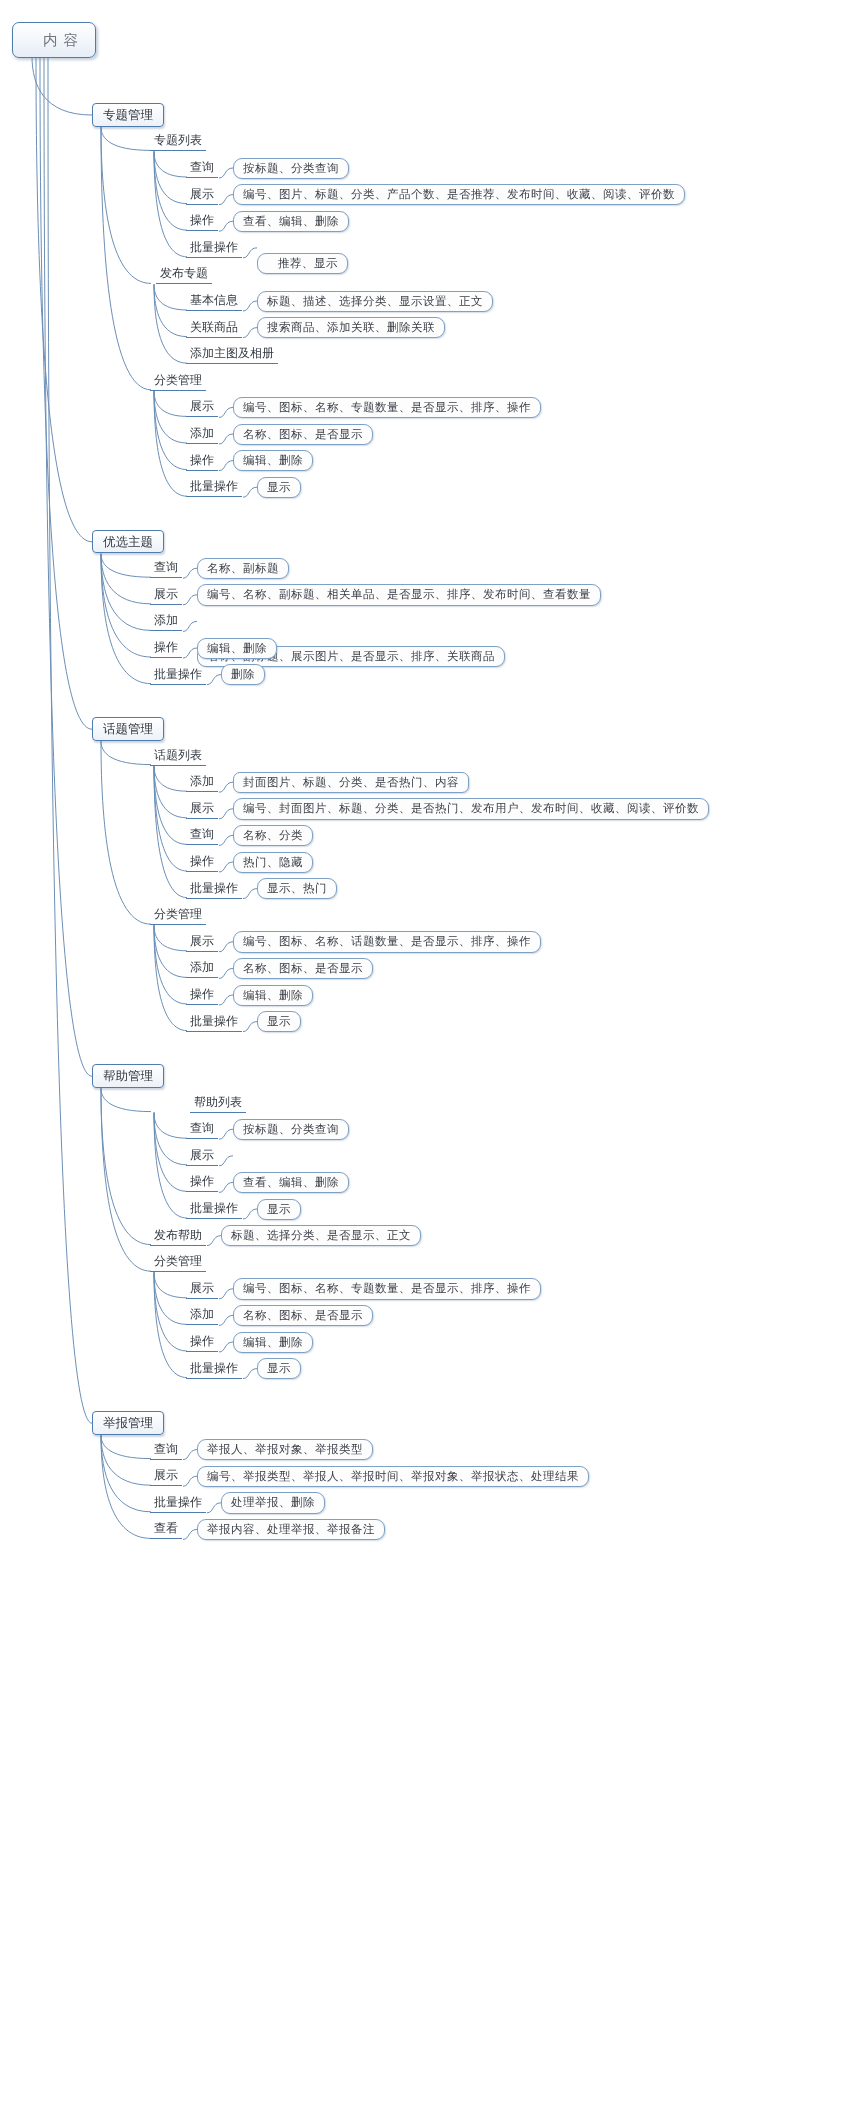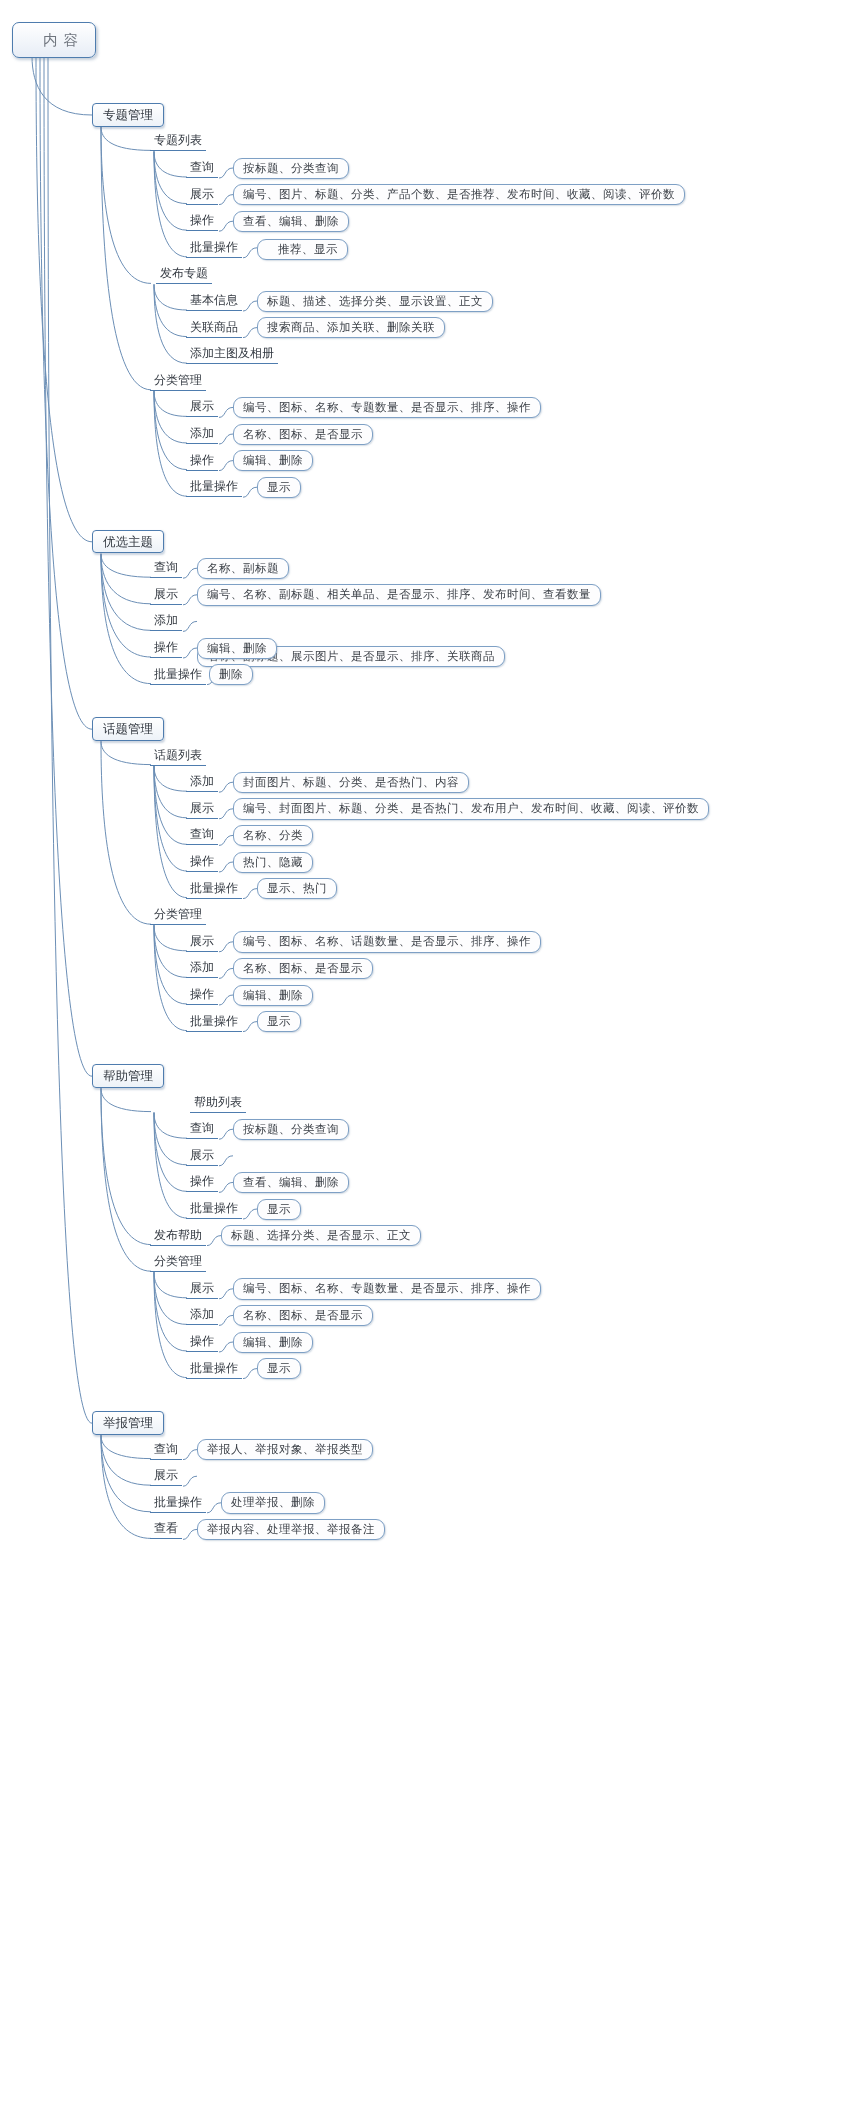--- a/index.html
+++ b/index.html
@@ -146,21 +146,21 @@
 <div class="node node-root" style="left: 12px; top: 22px;">内容</div>
     <div class="node node-topic" style="left: 92px; top: 103px;">专题管理</div>
     <div class="node node-label" style="left: 150px; top: 133.4px;">专题列表</div>
     <div class="node node-label" style="left: 186px; top: 160px;">查询</div>
     <div class="node node-box" style="left: 233px; top: 157.5px;">按标题、分类查询</div>
     <div class="node node-label" style="left: 186px; top: 186.6px;">展示</div>
     <div class="node node-box" style="left: 233px; top: 184.1px;">编号、图片、标题、分类、产品个数、是否推荐、发布时间、收藏、阅读、评价数</div>
     <div class="node node-label" style="left: 186px; top: 213.2px;">操作</div>
     <div class="node node-box" style="left: 233px; top: 210.7px;">查看、编辑、删除</div>
     <div class="node node-label" style="left: 186px; top: 239.8px;">批量操作</div>
-    <div class="node node-box" style="left: 257px; top: 239px; padding-left: 20px;">推荐、显示</div>
+    <div class="node node-box" style="left: 257px; top: 253px; padding-left: 20px;">推荐、显示</div>
     <div class="node node-label" style="left: 156px; top: 266.4px;">发布专题</div>
     <div class="node node-label" style="left: 186px; top: 293px;">基本信息</div>
     <div class="node node-box" style="left: 257px; top: 290.5px;">标题、描述、选择分类、显示设置、正文</div>
     <div class="node node-label" style="left: 186px; top: 319.6px;">关联商品</div>
     <div class="node node-box" style="left: 257px; top: 317.1px;">搜索商品、添加关联、删除关联</div>
     <div class="node node-label" style="left: 186px; top: 346.2px;">添加主图及相册</div>
     <div class="node node-label" style="left: 150px; top: 372.8px;">分类管理</div>
     <div class="node node-label" style="left: 186px; top: 399.4px;">展示</div>
     <div class="node node-box" style="left: 233px; top: 396.9px;">编号、图标、名称、专题数量、是否显示、排序、操作</div>
     <div class="node node-label" style="left: 186px; top: 426px;">添加</div>
@@ -172,25 +172,25 @@
     <div class="node node-topic" style="left: 92px; top: 529.8px;">优选主题</div>
     <div class="node node-label" style="left: 150px; top: 560.2px;">查询</div>
     <div class="node node-box" style="left: 197px; top: 557.7px;">名称、副标题</div>
     <div class="node node-label" style="left: 150px; top: 586.8px;">展示</div>
     <div class="node node-box" style="left: 197px; top: 584.3px;">编号、名称、副标题、相关单品、是否显示、排序、发布时间、查看数量</div>
     <div class="node node-label" style="left: 150px; top: 613.4px;">添加</div>
     <div class="node node-box" style="left: 197px; top: 610.9px; margin-top: 35px;">名称、副标题、展示图片、是否显示、排序、关联商品</div>
     <div class="node node-label" style="left: 150px; top: 640px;">操作</div>
     <div class="node node-box" style="left: 197px; top: 637.5px;">编辑、删除</div>
     <div class="node node-label" style="left: 150px; top: 666.6px;">批量操作</div>
-    <div class="node node-box" style="left: 209px; top: 664.1px;">删除</div>
+    <div class="node node-box" style="left: 221px; top: 664.1px;">删除</div>
     <div class="node node-topic" style="left: 92px; top: 717.2px;">话题管理</div>
     <div class="node node-label" style="left: 150px; top: 747.6px;">话题列表</div>
     <div class="node node-label" style="left: 186px; top: 774.2px;">添加</div>
-    <div class="node node-box" style="left: 233px; top: 771.7px;">封面图片、标题、分类、是否热门、内容</div>
+    <div class="node node-box" style="left: 233px; top: 771.7px; border-radius: 7px;">封面图片、标题、分类、是否热门、内容</div>
     <div class="node node-label" style="left: 186px; top: 800.8px;">展示</div>
     <div class="node node-box" style="left: 233px; top: 798.3px;">编号、封面图片、标题、分类、是否热门、发布用户、发布时间、收藏、阅读、评价数</div>
     <div class="node node-label" style="left: 186px; top: 827.4px;">查询</div>
     <div class="node node-box" style="left: 233px; top: 824.9px;">名称、分类</div>
     <div class="node node-label" style="left: 186px; top: 854px;">操作</div>
     <div class="node node-box" style="left: 233px; top: 851.5px;">热门、隐藏</div>
     <div class="node node-label" style="left: 186px; top: 880.6px;">批量操作</div>
     <div class="node node-box" style="left: 257px; top: 878.1px;">显示、热门</div>
     <div class="node node-label" style="left: 150px; top: 907.2px;">分类管理</div>
     <div class="node node-label" style="left: 186px; top: 933.8px;">展示</div>
@@ -218,17 +218,18 @@
     <div class="node node-label" style="left: 186px; top: 1307.4px;">添加</div>
     <div class="node node-box" style="left: 233px; top: 1304.9px;">名称、图标、是否显示</div>
     <div class="node node-label" style="left: 186px; top: 1334px;">操作</div>
     <div class="node node-box" style="left: 233px; top: 1331.5px;">编辑、删除</div>
     <div class="node node-label" style="left: 186px; top: 1360.6px;">批量操作</div>
     <div class="node node-box" style="left: 257px; top: 1358.1px;">显示</div>
     <div class="node node-topic" style="left: 92px; top: 1411.2px;">举报管理</div>
     <div class="node node-label" style="left: 150px; top: 1441.6px;">查询</div>
     <div class="node node-box" style="left: 197px; top: 1439.1px;">举报人、举报对象、举报类型</div>
     <div class="node node-label" style="left: 150px; top: 1468.2px;">展示</div>
+    <div class="node node-box" style="left: 197px; top: 1465.7px;">编号、举报类型、举报人、举报时间、举报对象、举报状态、处理结果</div>
     <div class="node node-label" style="left: 150px; top: 1494.8px;">批量操作</div>
     <div class="node node-box" style="left: 221px; top: 1492.3px;">处理举报、删除</div>
     <div class="node node-label" style="left: 150px; top: 1521.4px;">查看</div>
     <div class="node node-box" style="left: 197px; top: 1518.9px;">举报内容、处理举报、举报备注</div>
   </div>
 
 </body></html>

